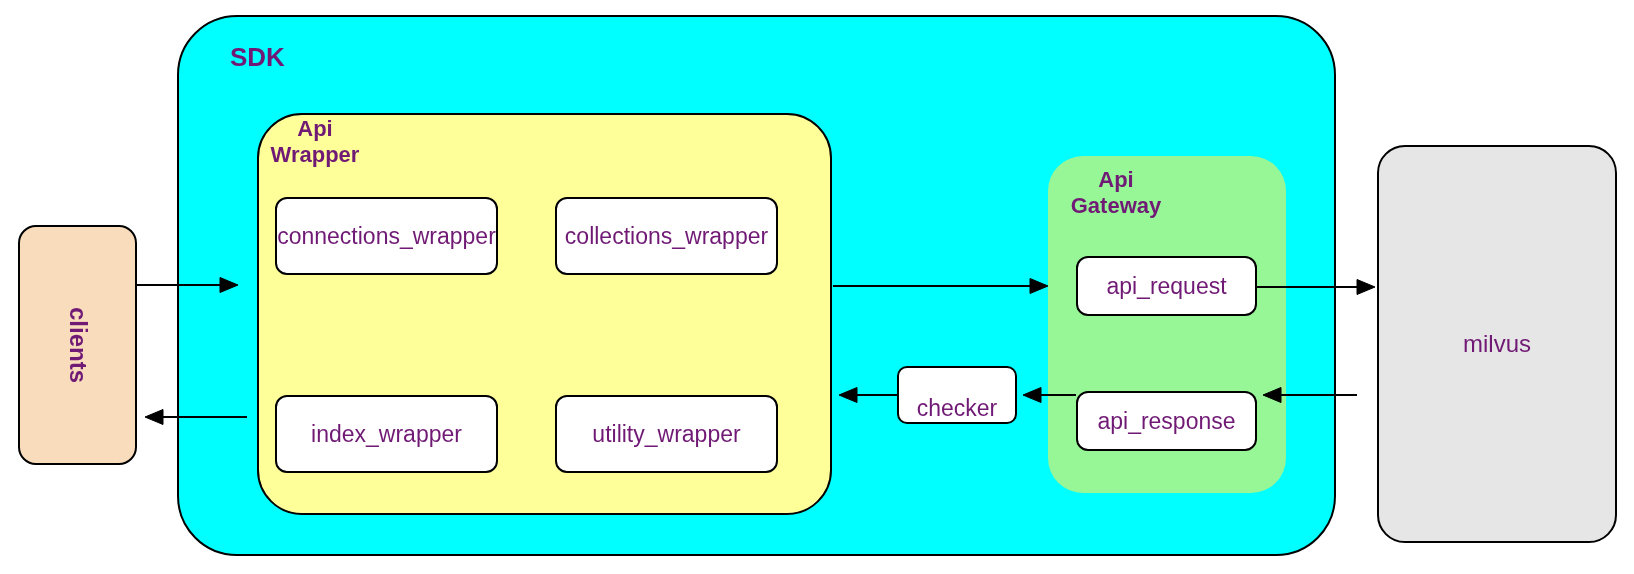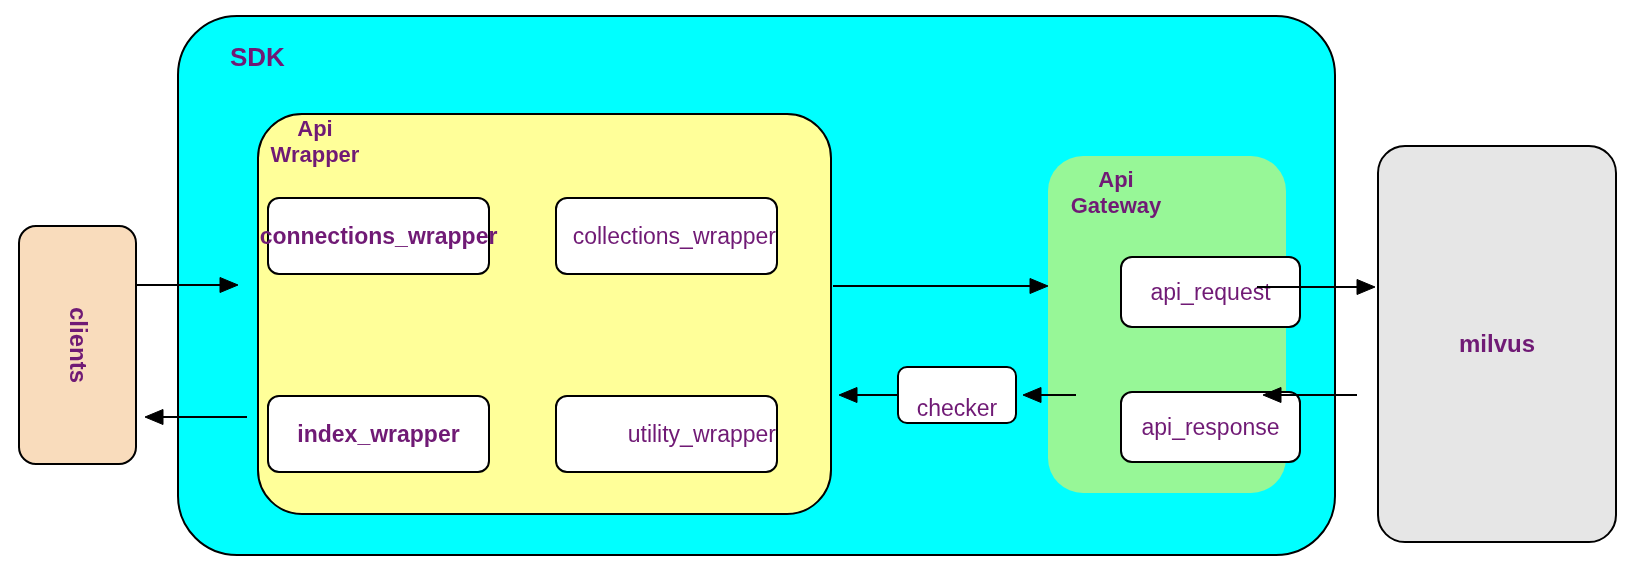--- a/index.html
+++ b/index.html
@@ -21,33 +21,33 @@
   .milvus{left:1377px;top:145px;width:240px;height:398px;background:#e6e6e6;border-radius:28px;
           display:flex;align-items:center;justify-content:center;}
   .clients{left:18px;top:225px;width:119px;height:240px;background:#f9dcbc;border-radius:18px;
           display:flex;align-items:center;justify-content:center;}
 
   
   .lbl{position:absolute;font-weight:bold;white-space:pre-line;line-height:1.18;}
   .sdk-lbl{left:230px;top:42px;font-size:26px;}
   .aw-lbl{left:255px;top:116px;width:120px;font-size:22px;text-align:center;}
   .gw-lbl{left:1056px;top:167px;width:120px;font-size:22px;text-align:center;}
-  .milvus-lbl{font-size:24px;font-weight:bold;}
+  .milvus-lbl{font-size:24px;font-weight:normal;}
   .clients-lbl{font-size:24px;font-weight:bold;writing-mode:vertical-rl;}
 
   
   .node{
     background:#ffffff;border:2px solid #000;border-radius:12px;
     display:flex;align-items:center;justify-content:center;
     font-size:23px;text-align:center;
   }
   .wb{width:223px;height:78px;}
-  .c1{left:267px;font-weight:bold;} .c2{left:555px;justify-content:flex-end;}
+  .c1{left:275px;} .c2{left:555px;}
   .r1{top:197px;} .r2{top:297px;} .r3{top:395px;}
-  .gwnode{left:1120px;width:181px;height:72px;}
+  .gwnode{left:1076px;width:181px;height:60px;}
   .req{top:256px;} .resp{top:367px;margin-top:24px;}
   .checker{left:897px;top:366px;width:120px;height:58px;border-radius:10px;align-items:flex-end;}
 
   .arrows{position:absolute;left:0;top:0;width:1634px;height:574px;pointer-events:none;}
   .arrows line{stroke:#000;stroke-width:2;}
   .arrows polygon{fill:#000;stroke:#000;stroke-width:1;}
 </style>
 </head>
 <body>
 

